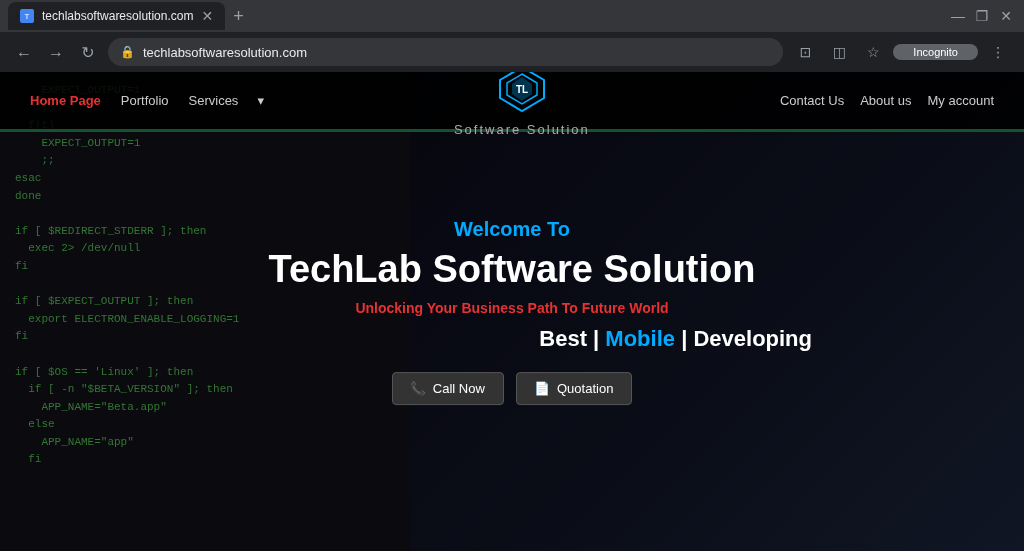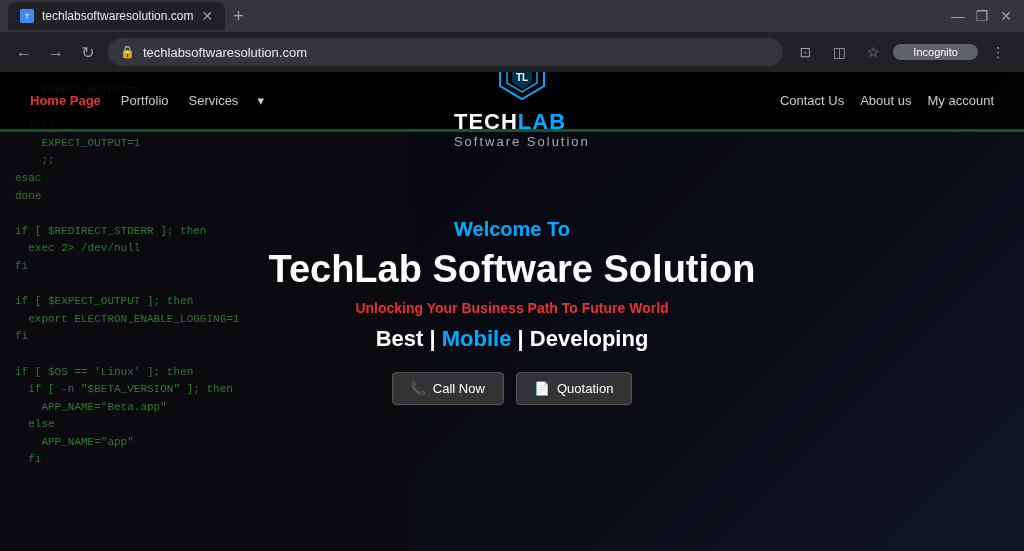--- a/index.html
+++ b/index.html
@@ -48,21 +48,21 @@
     .logo-text-tech { font-size: 22px; font-weight: 900; color: #ffffff; letter-spacing: 1px; }
     .logo-text-lab { font-size: 22px; font-weight: 900; color: #00aaff; letter-spacing: 1px; }
     .logo-text-sub { font-size: 13px; color: #aaa; letter-spacing: 2px; text-align: center; }
     .nav-right { display: flex; align-items: center; gap: 16px; }
 
     
     .hero-content { position: absolute; top: 50%; left: 50%; transform: translate(-50%, -50%); text-align: center; z-index: 5; width: 600px; }
     .hero-welcome { color: #00aaff; font-size: 20px; font-weight: 600; margin-bottom: 8px; }
     .hero-title { color: #ffffff; font-size: 38px; font-weight: 900; margin-bottom: 10px; line-height: 1.1; }
     .hero-subtitle { color: #e63232; font-size: 14px; font-weight: 600; margin-bottom: 10px; }
-    .hero-tagline { color: #ffffff; font-size: 22px; font-weight: 700; margin-bottom: 20px; }
+    .hero-tagline { color: #ffffff; font-size: 22px; font-weight: 700; margin-bottom: 20px; text-align: right; }
     .hero-tagline .highlight { color: #00aaff; }
     .hero-buttons { display: flex; justify-content: center; gap: 12px; }
     .btn-call { background: #333; color: #fff; border: 1px solid #555; padding: 8px 18px; border-radius: 4px; font-size: 13px; cursor: pointer; display: flex; align-items: center; gap: 6px; }
     .btn-quote { background: #333; color: #fff; border: 1px solid #555; padding: 8px 18px; border-radius: 4px; font-size: 13px; cursor: pointer; display: flex; align-items: center; gap: 6px; }
   </style>
 </head>
 <body>
 
 <div class="browser-chrome">
 
@@ -141,24 +141,20 @@
       <div class="logo-container">
         <div class="logo-icon">
           <svg viewBox="0 0 50 50" xmlns="http://www.w3.org/2000/svg">
             <polygon points="25,3 47,16 47,34 25,47 3,34 3,16" fill="none" stroke="#00aaff" stroke-width="2"></polygon>
             <polygon points="25,10 40,19 40,31 25,40 10,31 10,19" fill="none" stroke="#00aaff" stroke-width="1.5"></polygon>
             <path d="M15,20 L25,13 L35,20 L35,30 L25,37 L15,30 Z" fill="#00aaff" opacity="0.3"></path>
             <text x="25" y="29" text-anchor="middle" font-size="10" font-weight="bold" fill="#ffffff" font-family="Arial">TL</text>
           </svg>
         </div>
         <div class="logo-text-container">
-          <div style="display:flex; line-height:1.1;">
-            <span class="logo-text-tech">TECH</span>
-            <span class="logo-text-lab">LAB</span>
-          </div>
           <span class="logo-text-sub">Software Solution</span>
         </div>
       </div>
     </div>
     <div class="nav-right">
       <span class="nav-link">Contact Us</span>
       <span class="nav-link">About us</span>
       <span class="nav-link">My account</span>
     </div>
   </div>

